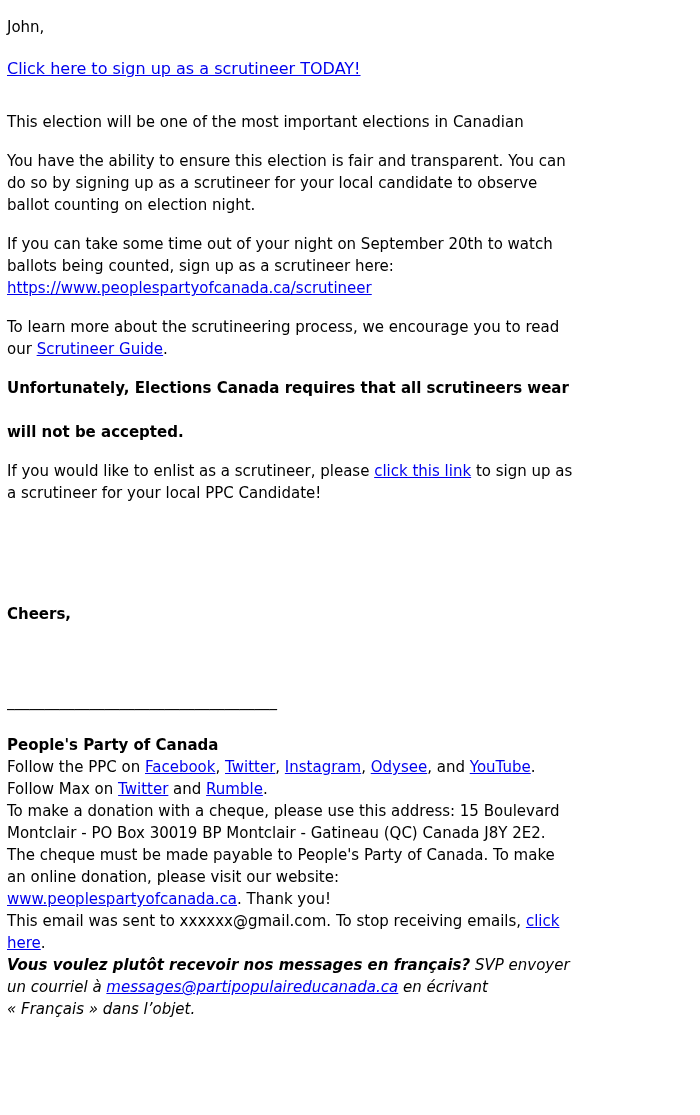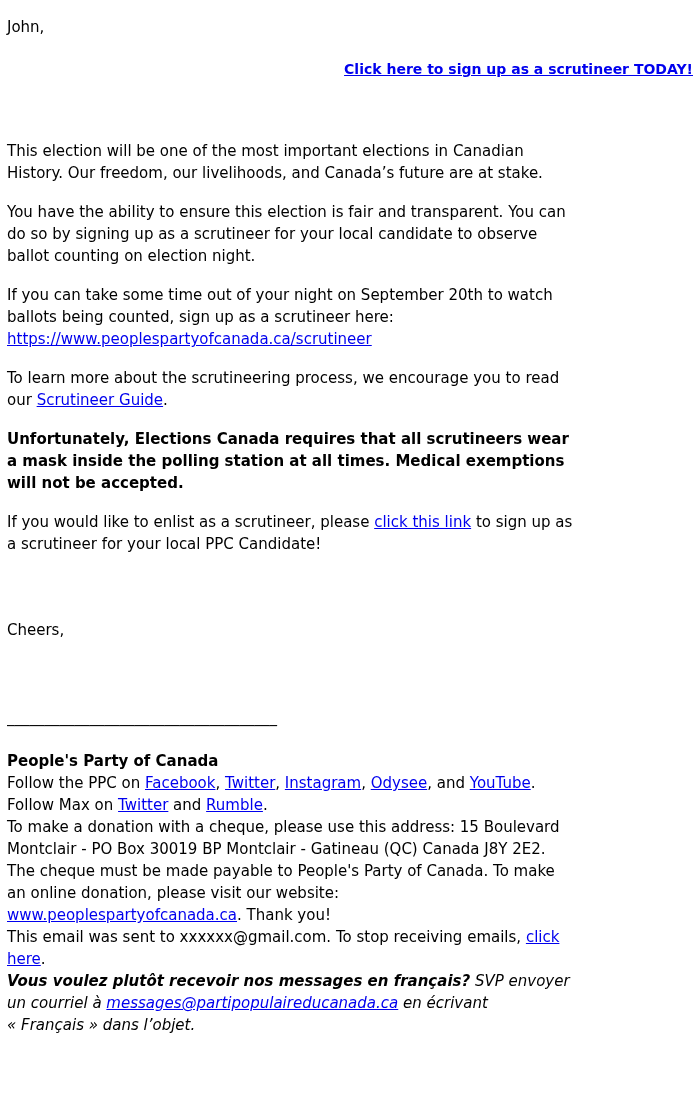--- a/index.html
+++ b/index.html
@@ -17,27 +17,27 @@
   .page{
     width:700px;
     min-height:1115px;
     box-sizing:border-box;
     padding:16px 7px 10px 7px;
     background:var(--bg);
   }
   .para{margin:0 0 17px 0;}
   .headline{
     margin:18px 0 0 0;
-    text-align:right;
-    font-weight:bold;
-    font-size:14px;
+    text-align:left;
+    font-weight:normal;
+    font-size:16px;
     line-height:26px;
   }
-  .para-election-importance{margin-top:58px;}
-  .para-cheers{margin-top:64px;}
+  .para-election-importance{margin-top:29px;}
+  .para-cheers{margin-top:99px;font-weight:bold;}
   a.lnk{color:var(--link-blue);text-decoration:underline;cursor:pointer;}
   .b{font-weight:bold;}
   .i{font-style:italic;}
   .divider{
     margin-top:65px;
     white-space:nowrap;
     overflow:hidden;
     line-height:22px;
   }
   .footer{margin-top:22px;}
@@ -47,25 +47,25 @@
 
 <div class="page">
 
   <div class="para para-greeting">John,</div>
 
   <div class="para headline">
     <a href="#" class="lnk">Click here to sign up as a scrutineer TODAY!</a>
   </div>
 
   <div id="body-paragraphs">
-      <div class="para para-election-importance"><span>This election will be one of the most important elections in Canadian</span><br><span>History. Our freedom, our livelihoods, and Canada’s future are at stake.</span></div>
+      <div class="para para-election-importance"><span>This election will be one of the most important elections in Canadian</span><br></div>
       <div class="para para-ability-to-ensure"><span>You have the ability to ensure this election is fair and transparent. You can</span><br><span>do so by signing up as a scrutineer for your local candidate to observe</span><br><span>ballot counting on election night.</span></div>
       <div class="para para-signup-invitation"><span>If you can take some time out of your night on September 20th to watch</span><br><span>ballots being counted, sign up as a scrutineer here:</span><br><a href="#" class="lnk">https://www.peoplespartyofcanada.ca/scrutineer</a></div>
       <div class="para para-scrutineer-guide"><span>To learn more about the scrutineering process, we encourage you to read</span><br><span>our </span><a href="#" class="lnk">Scrutineer Guide</a><span>.</span></div>
-      <div class="para para-mask-requirement"><span class="b">Unfortunately, Elections Canada requires that all scrutineers wear</span><br><span class="b">a mask inside the polling station at all times. Medical exemptions</span><br><span class="b">will not be accepted.</span></div>
+      <div class="para para-mask-requirement"><span class="b">Unfortunately, Elections Canada requires that all scrutineers wear</span><br><br><span class="b">will not be accepted.</span></div>
       <div class="para para-enlist-cta"><span>If you would like to enlist as a scrutineer, please </span><a href="#" class="lnk">click this link</a><span> to sign up as</span><br><span>a scrutineer for your local PPC Candidate!</span></div>
       <div class="para para-cheers"><span>Cheers,</span></div>
     </div>
 
   <div class="divider">____________________________________</div>
 
   <div id="footer-lines" class="footer"><span class="b">People's Party of Canada</span><br><span>Follow the PPC on </span><a href="#" class="lnk">Facebook</a><span>, </span><a href="#" class="lnk">Twitter</a><span>, </span><a href="#" class="lnk">Instagram</a><span>, </span><a href="#" class="lnk">Odysee</a><span>, and </span><a href="#" class="lnk">YouTube</a><span>.</span><br><span>Follow Max on </span><a href="#" class="lnk">Twitter</a><span> and </span><a href="#" class="lnk">Rumble</a><span>.</span><br><span>To make a donation with a cheque, please use this address: 15 Boulevard</span><br><span>Montclair - PO Box 30019 BP Montclair - Gatineau (QC) Canada J8Y 2E2.</span><br><span>The cheque must be made payable to People's Party of Canada. To make</span><br><span>an online donation, please visit our website:</span><br><a href="#" class="lnk">www.peoplespartyofcanada.ca</a><span>. Thank you!</span><br><span>This email was sent to xxxxxx@gmail.com. To stop receiving emails, </span><a href="#" class="lnk">click</a><br><a href="#" class="lnk">here</a><span>.</span><br><span class="b i">Vous voulez plutôt recevoir nos messages en français?</span><span class="i"> SVP envoyer</span><br><span class="i">un courriel à </span><a href="#" class="lnk i">messages@partipopulaireducanada.ca</a><span class="i"> en écrivant</span><br><span class="i">« Français » dans l’objet.</span></div>
 
 </div>
 

